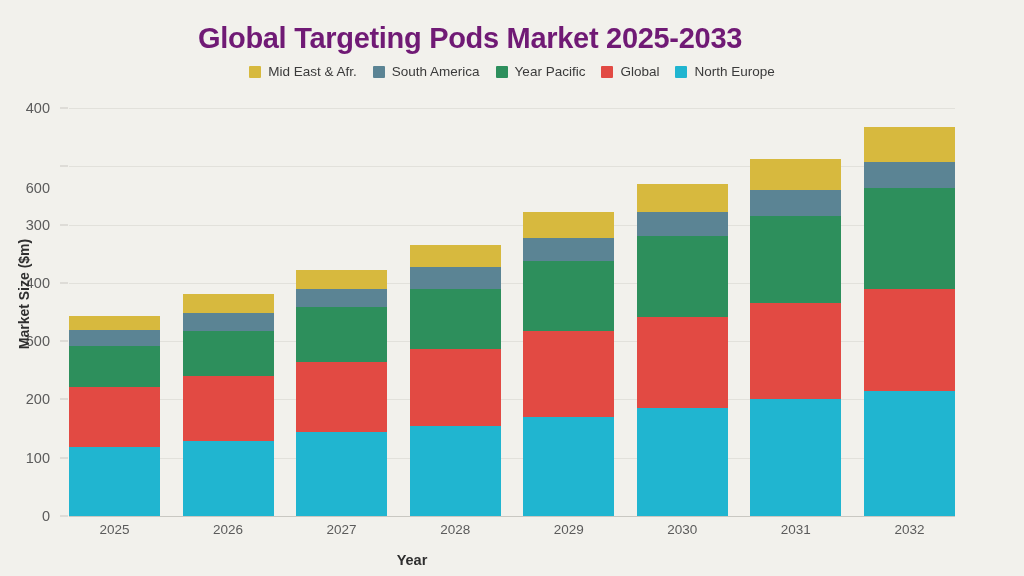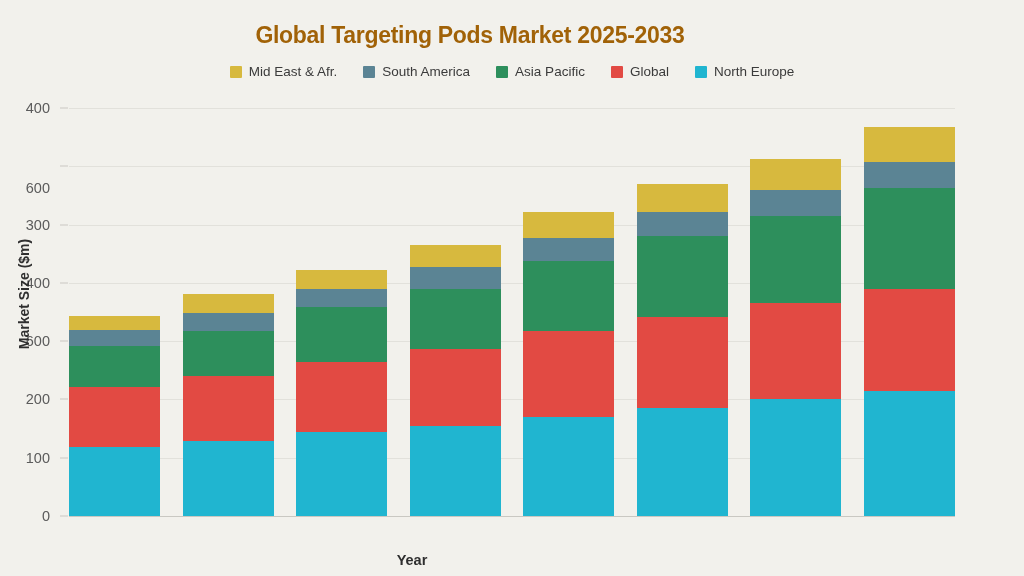--- a/index.html
+++ b/index.html
@@ -7,28 +7,28 @@
     width:1024px;height:576px;
     background:#f2f1ec;
     font-family:"Liberation Sans", sans-serif;
     overflow:hidden;
   }
   #stage{position:relative;width:1024px;height:576px;}
 
   .chart-title{
     position:absolute;top:22px;left:0;width:940px;
     text-align:center;
-    font-size:23px;font-weight:bold;color:#a16207;
+    font-size:29px;font-weight:bold;color:#701a75;
     letter-spacing:-0.3px;
   }
 
   .legend{
     position:absolute;top:64px;left:0;width:1024px;
     display:flex;justify-content:center;align-items:center;
-    gap:26px;
+    gap:16px;
   }
   .legend-item{display:flex;align-items:center;gap:7px;}
   .legend-swatch{width:12px;height:12px;border-radius:1px;display:block;}
   .legend-label{font-size:13.5px;color:#3b3b3b;white-space:nowrap;}
 
   
   .plot{
     position:absolute;
     left:69px;top:108px;
     width:886px;height:408px;
@@ -100,21 +100,21 @@
       <div class="legend-item">
         <span class="legend-swatch" style="background: rgb(215, 185, 62);"></span>
         <span class="legend-label">Mid East &amp; Afr.</span>
       </div>
       <div class="legend-item">
         <span class="legend-swatch" style="background: rgb(91, 132, 148);"></span>
         <span class="legend-label">South America</span>
       </div>
       <div class="legend-item">
         <span class="legend-swatch" style="background: rgb(45, 143, 92);"></span>
-        <span class="legend-label">Asia Pacific</span>
+        <span class="legend-label">Year Pacific</span>
       </div>
       <div class="legend-item">
         <span class="legend-swatch" style="background: rgb(226, 74, 67);"></span>
         <span class="legend-label">Global</span>
       </div>
       <div class="legend-item">
         <span class="legend-swatch" style="background: rgb(32, 181, 208);"></span>
         <span class="legend-label">North Europe</span>
       </div>
     </div>
@@ -204,16 +204,26 @@
         <div class="bar-col">
           <div class="seg" style="height: 34.9714px; background: rgb(215, 185, 62);"></div>
           <div class="seg" style="height: 26.2286px; background: rgb(91, 132, 148);"></div>
           <div class="seg" style="height: 100.251px; background: rgb(45, 143, 92);"></div>
           <div class="seg" style="height: 102px; background: rgb(226, 74, 67);"></div>
           <div class="seg" style="height: 125.314px; background: rgb(32, 181, 208);"></div>
         </div>
       </div>
   </div>
 
+  <div class="xlabels" id="xlabels">
+      <div class="xlabel">2025</div>
+      <div class="xlabel">2026</div>
+      <div class="xlabel">2027</div>
+      <div class="xlabel">2028</div>
+      <div class="xlabel">2029</div>
+      <div class="xlabel">2030</div>
+      <div class="xlabel">2031</div>
+      <div class="xlabel">2032</div>
+    </div>
 
   <div class="axis-title-x">Year</div>
 
 </div>
 
 </body></html>

